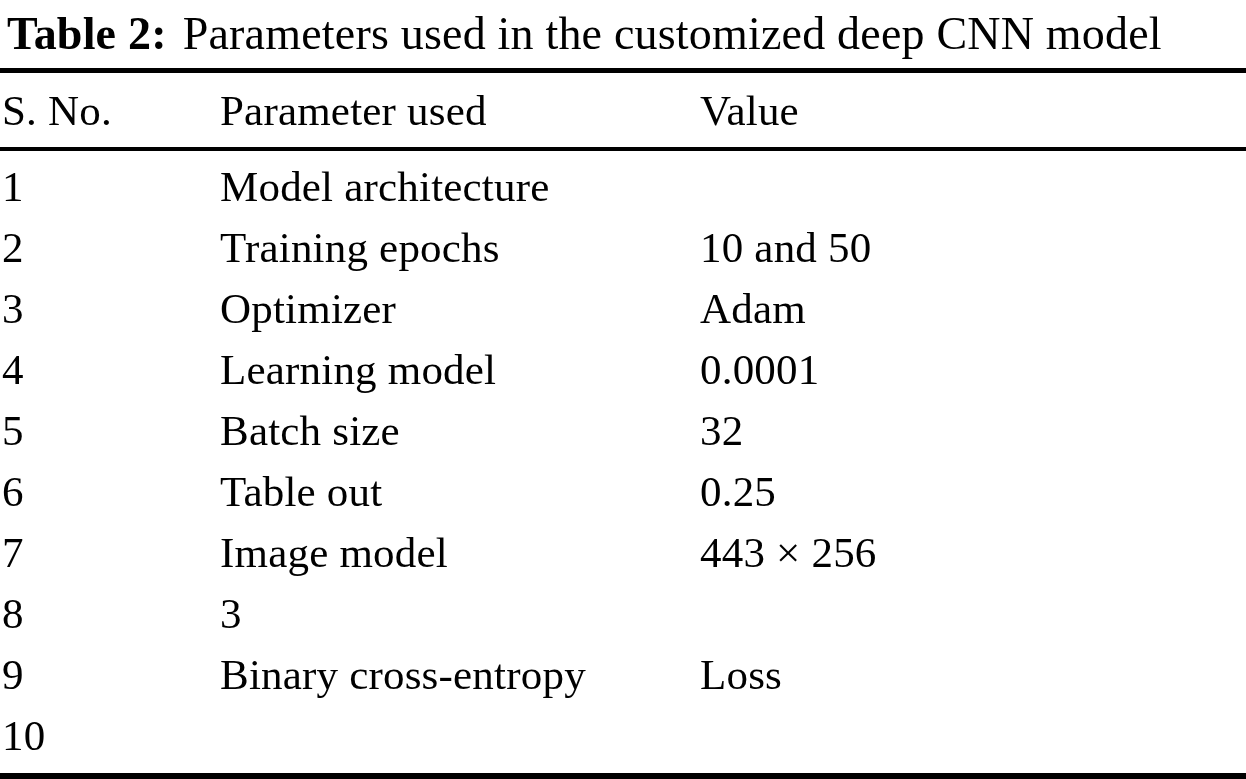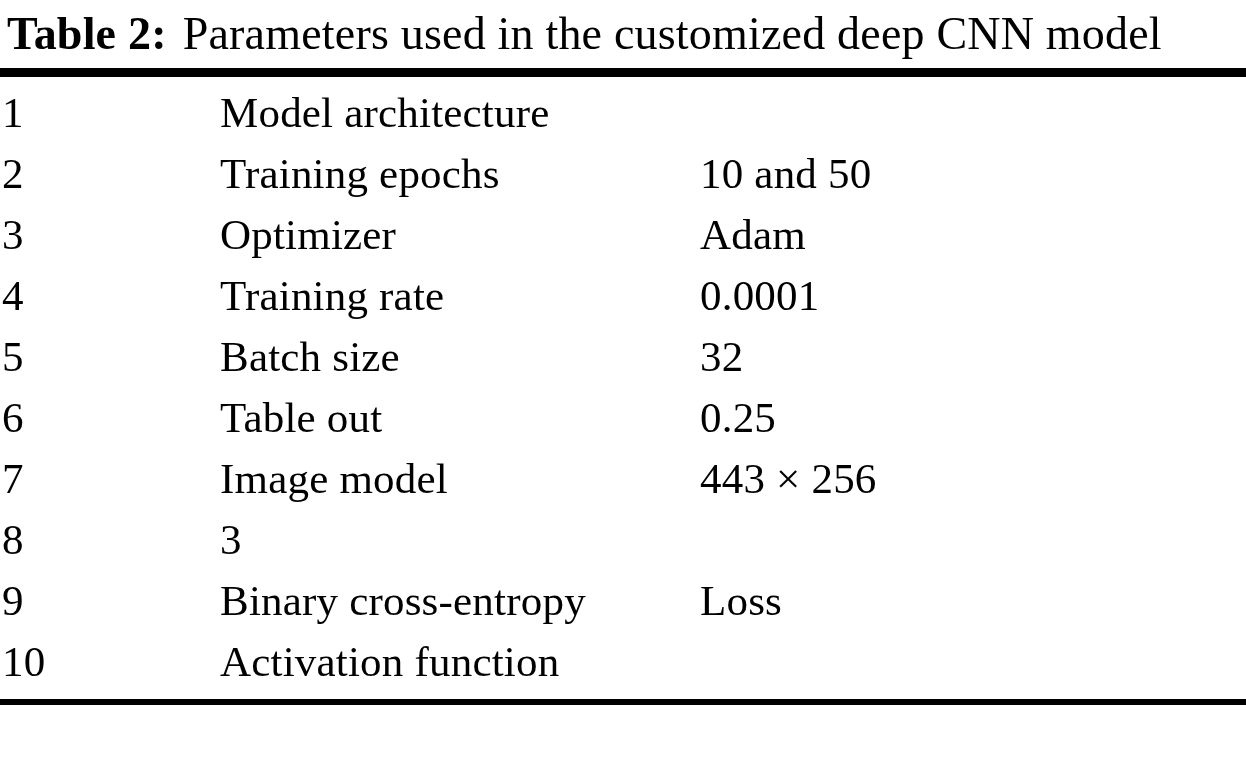--- a/index.html
+++ b/index.html
@@ -63,20 +63,25 @@
 <body>
 
 <div class="page">
 
   <div class="caption">
     <span class="cap-label">Table 2:</span><span>Parameters used in the customized deep CNN model</span>
   </div>
 
   <div class="rule rule-thick"></div>
 
+  <div class="grid-row head-row">
+    <div class="cell-sno">S. No.</div>
+    <div>Parameter used</div>
+    <div>Value</div>
+  </div>
 
   <div class="rule rule-mid"></div>
 
   <div class="body-rows">
   <div class="grid-row">
     <div class="cell-sno">1</div>
     <div>Model architecture</div>
   </div>
 
   <div class="grid-row">
@@ -86,21 +91,21 @@
   </div>
 
   <div class="grid-row">
     <div class="cell-sno">3</div>
     <div>Optimizer</div>
     <div>Adam</div>
   </div>
 
   <div class="grid-row">
     <div class="cell-sno">4</div>
-    <div>Training rate</div>
+    <div>Learning model</div>
     <div>0.0001</div>
   </div>
 
   <div class="grid-row">
     <div class="cell-sno">5</div>
     <div>Batch size</div>
     <div>32</div>
   </div>
 
   <div class="grid-row">
@@ -121,20 +126,19 @@
   </div>
 
   <div class="grid-row">
     <div class="cell-sno">9</div>
     <div>Binary cross-entropy</div>
     <div>Loss</div>
   </div>
 
   <div class="grid-row">
     <div class="cell-sno">10</div>
-    <div>Activation function</div>
   </div>
 </div>
 
   <div class="spacer-bottom"></div>
   <div class="rule rule-bottom"></div>
 
 </div>
 
 </body></html>

